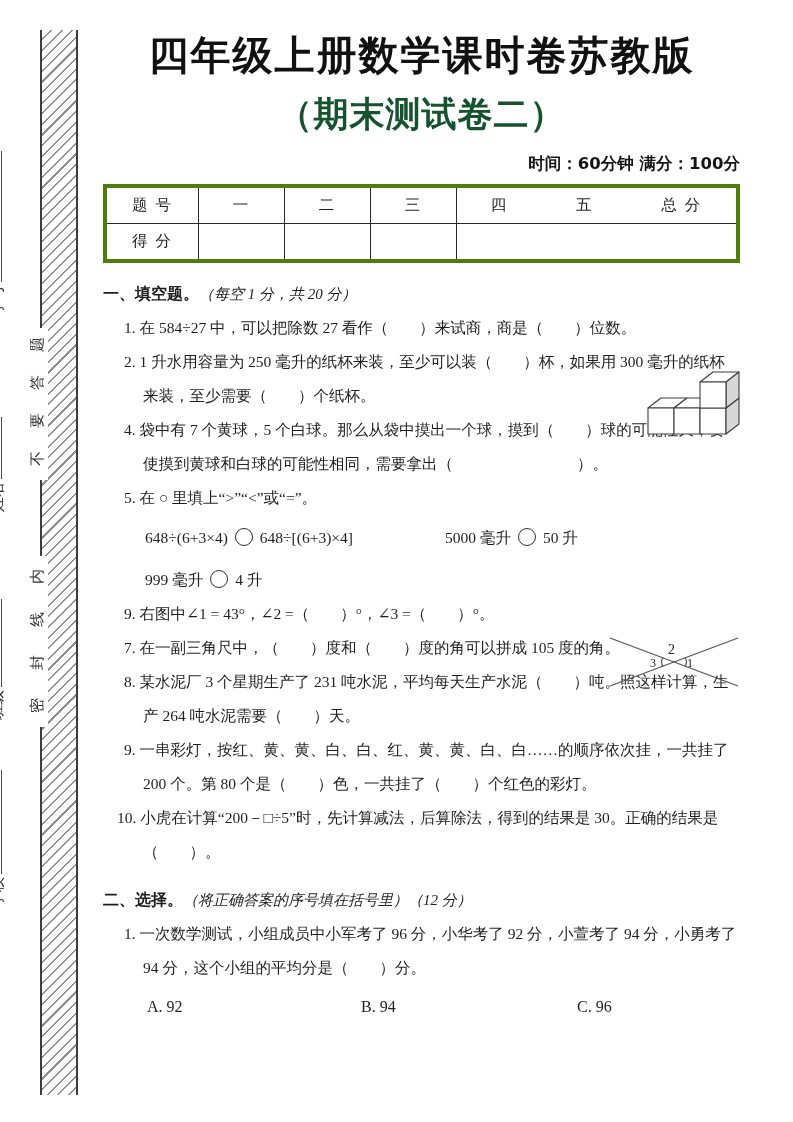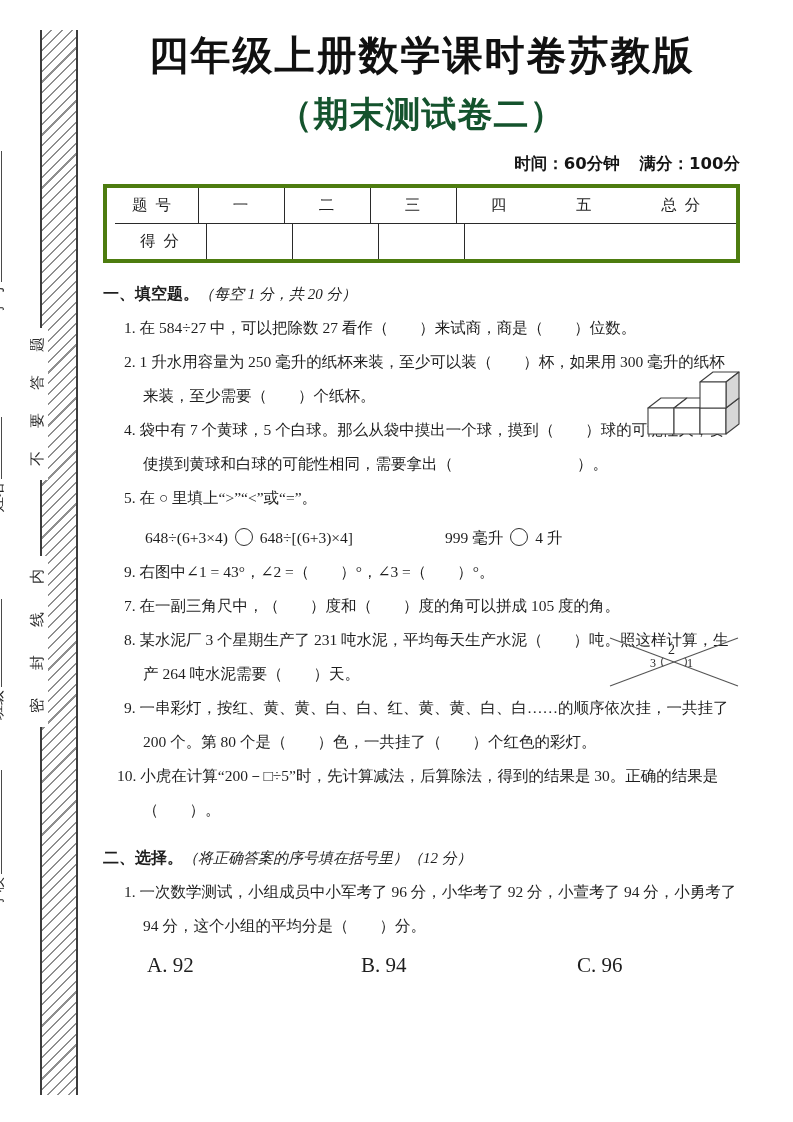--- a/index.html
+++ b/index.html
@@ -36,25 +36,25 @@
     font-size:40px;font-weight:900;letter-spacing:2px;line-height:58px;color:#111;
   }
   h2.subtitle{
     margin:4px 0 0 0;text-align:center;font-family:"DejaVu Sans","Liberation Sans",sans-serif;
     font-size:35px;font-weight:900;letter-spacing:1px;line-height:52px;color:#14532d;
   }
   .info-line{
     margin-top:12px;text-align:right;font-family:"DejaVu Sans","Liberation Sans",sans-serif;
     font-size:16.5px;font-weight:700;color:#151515;line-height:24px;
   }
-  .info-line span{margin-left:14px;}
+  .info-line span{}
   
   .score-table{margin-top:8px;border:4px solid #4d7c0f;}
   .s-row{display:flex;height:35px;}
-  .s-row + .s-row{border-top:1.2px solid #2a2a2a;margin-left:8px;}
+  .s-row + .s-row{border-top:1.2px solid #2a2a2a;}
   .s-cell{
     border-left:1.2px solid #2a2a2a;flex:0 0 85px;display:flex;align-items:center;justify-content:center;
     font-size:15.5px;letter-spacing:2px;
   }
   .s-cell:first-child{border-left:none;flex:0 0 91px;}
   .s-cell.s-wide{flex:1 1 auto;justify-content:space-around;}
   
   .sec-heading{margin:14px 0 0 0;font-size:16px;line-height:34px;}
   .sec-heading .strong{font-weight:700;}
   .sec-heading .note{font-weight:400;font-style:italic;font-size:15px;}
@@ -64,21 +64,21 @@
   .cmp-grid{
     display:grid;grid-template-columns:300px 1fr;row-gap:7px;
     padding-left:42px;margin-top:5px;font-size:15.5px;line-height:35px;
   }
   .cmp-circle{
     display:inline-block;width:16px;height:16px;border:1.4px solid #2f2f2f;border-radius:50%;
     margin:0 7px;vertical-align:-3px;
   }
   .opt-row{
     display:grid;grid-template-columns:214px 216px 1fr;padding-left:44px;margin-top:7px;
-    font-size:21px;line-height:30px;
+    font-size:16px;line-height:30px;
   }
   
   .fig-cubes{position:absolute;left:646px;top:352px;}
   .fig-angle{position:absolute;left:608px;top:630px;}
   svg text{font-family:"Liberation Serif","DejaVu Serif",serif;}
 </style>
 </head>
 <body>
 
 <div class="page">
@@ -137,20 +137,23 @@
     <p class="q">1. 在 584÷27 中，可以把除数 27 看作（　　）来试商，商是（　　）位数。</p>
     <p class="q">2. 1 升水用容量为 250 毫升的纸杯来装，至少可以装（　　）杯，如果用 300 毫升的纸杯来装，至少需要（　　）个纸杯。</p>
     <p class="q">4. 袋中有 7 个黄球，5 个白球。那么从袋中摸出一个球，摸到（　　）球的可能性大；要使摸到黄球和白球的可能性相同，需要拿出（　　　　　　　　）。</p>
     <p class="q">5. 在 ○ 里填上“&gt;”“&lt;”或“=”。</p>
 
     <div class="cmp-grid">
       <div class="cmp-item">
         <span>648÷(6+3×4)</span><span class="cmp-circle"></span><span>648÷[(6+3)×4]</span>
       </div>
       <div class="cmp-item">
+        <span>5000 毫升</span><span class="cmp-circle"></span><span>50 升</span>
+      </div>
+      <div class="cmp-item">
         <span>999 毫升</span><span class="cmp-circle"></span><span>4 升</span>
       </div>
     </div>
 
     <p class="q">9. 右图中∠1 = 43°，∠2 =（　　）°，∠3 =（　　）°。</p>
     <p class="q">7. 在一副三角尺中，（　　）度和（　　）度的角可以拼成 105 度的角。</p>
     <p class="q">8. 某水泥厂 3 个星期生产了 231 吨水泥，平均每天生产水泥（　　）吨。照这样计算，生产 264 吨水泥需要（　　）天。</p>
     <p class="q">9. 一串彩灯，按红、黄、黄、白、白、红、黄、黄、白、白……的顺序依次挂，一共挂了 200 个。第 80 个是（　　）色，一共挂了（　　）个红色的彩灯。</p>
     <p class="q q10">10. 小虎在计算“200－□÷5”时，先计算减法，后算除法，得到的结果是 30。正确的结果是（　　）。</p>
 

